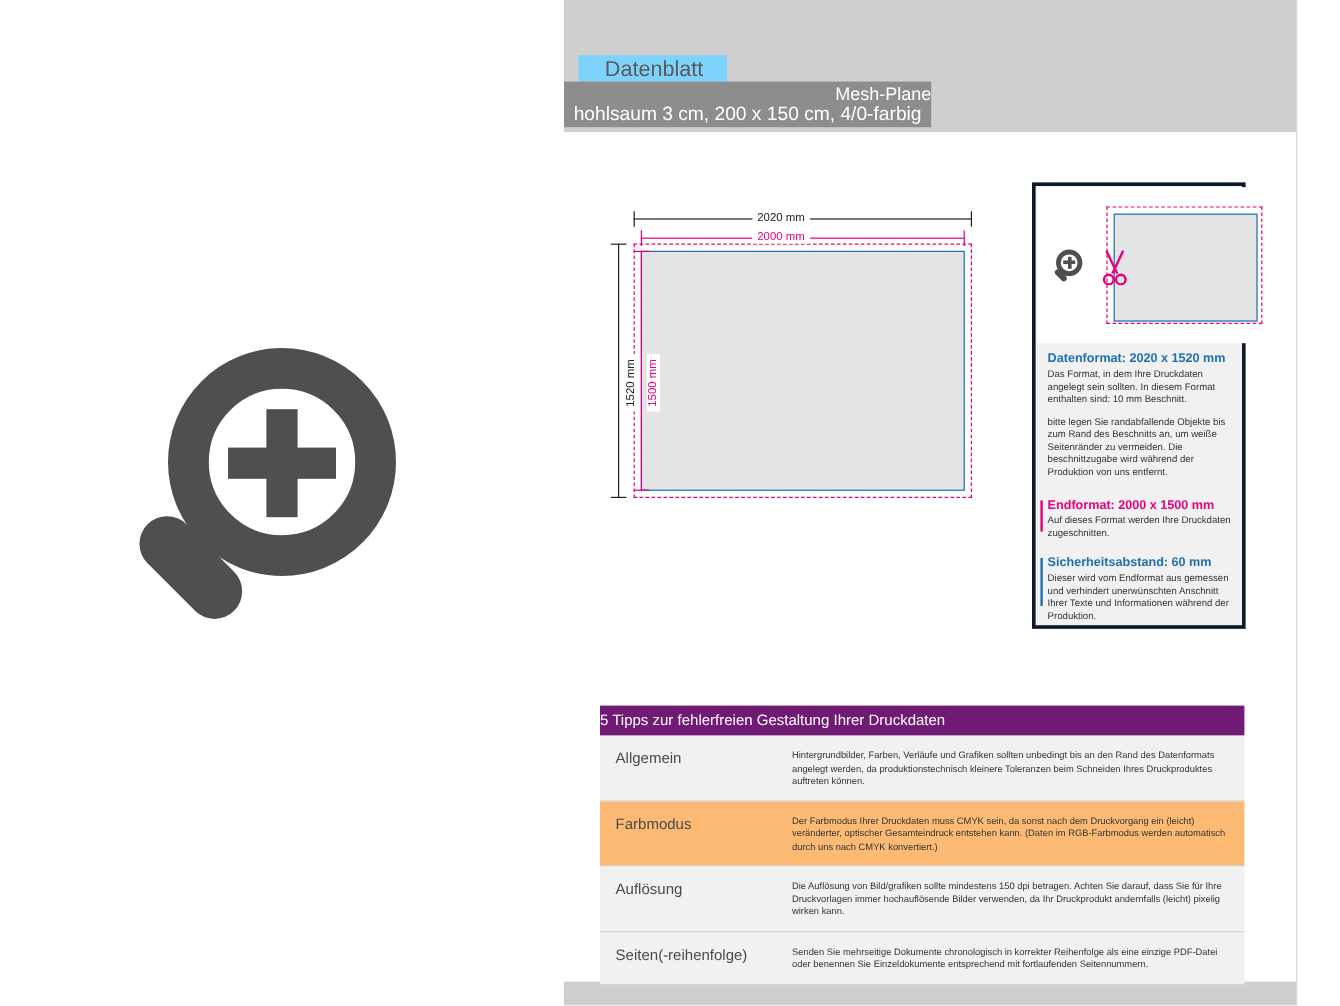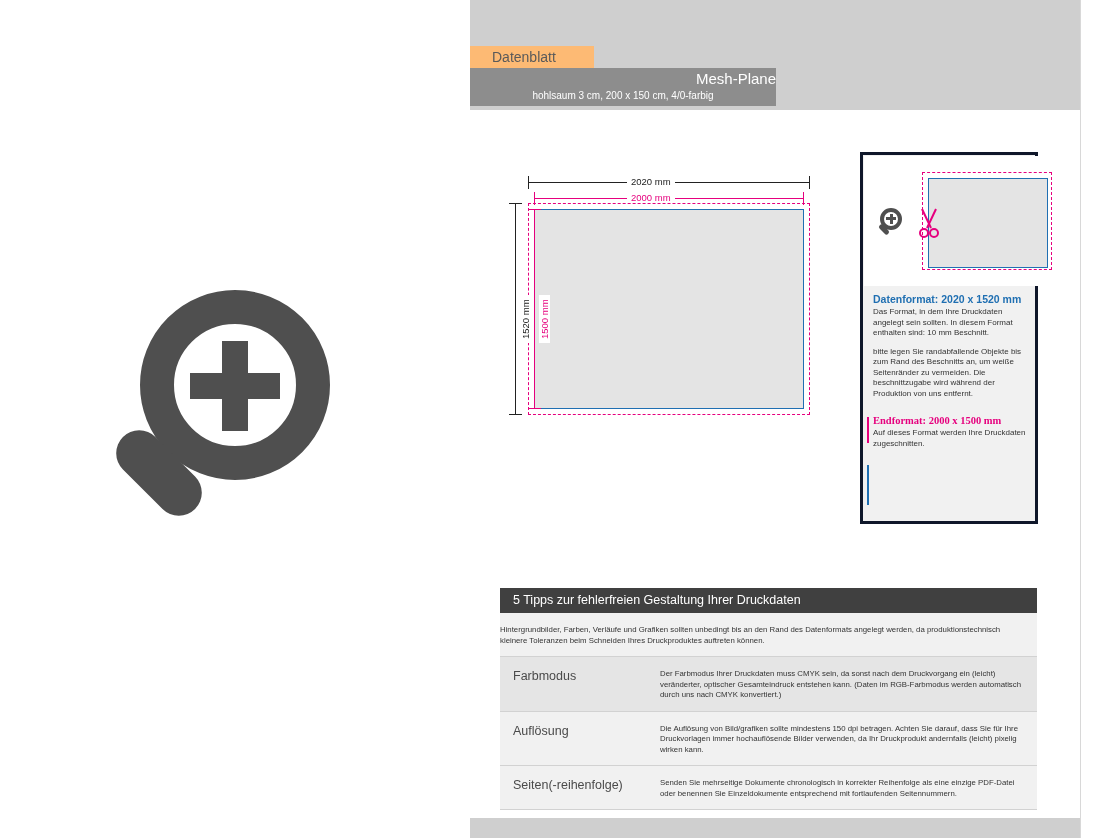--- a/index.html
+++ b/index.html
@@ -92,27 +92,27 @@
     left: 1080px;
     top: 0;
     width: 37px;
     height: 838px;
     background: #ffffff;
     border-left: 1px solid #d8d8d8;
   }
 
   .tab-datenblatt {
     position: absolute;
-    left: 0px;
+    left: 12px;
     top: 46px;
     width: 124px;
     height: 22px;
-    background: #fdba74;
+    background: #7dd3fc;
     color: #5a5a5a;
-    font-size: 14px;
+    font-size: 18px;
     line-height: 22px;
     padding-left: 22px;
     box-sizing: border-box;
   }
   .title-block {
     position: absolute;
     left: 0px;
     top: 68px;
     width: 306px;
     height: 38px;
@@ -120,21 +120,21 @@
     color: #ffffff;
     text-align: center;
   }
   .title-main {
     font-size: 15px;
     line-height: 19px;
     padding-top: 1px;
     text-align: right;
   }
   .title-sub {
-    font-size: 10px;
+    font-size: 16px;
     line-height: 15px;
   }
 
   
   .drawing {
     position: absolute;
     left: 40px;
     top: 168px;
     width: 380px;
     height: 270px;
@@ -268,21 +268,21 @@
     position: absolute;
     left: 10px;
     width: 156px;
   }
   .info-head {
     font-size: 10.5px;
     font-weight: bold;
     margin: 0 0 2px 0;
   }
   .info-head.blue { color: #1f6fb2; }
-  .info-head.magenta { color: #e6007e; font-family: Liberation Serif, serif; }
+  .info-head.magenta { color: #e6007e; }
   .info-body {
     font-size: 8px;
     line-height: 10.5px;
     color: #333;
     margin: 0;
   }
   .info-body + .info-body { margin-top: 8px; }
   .bar-magenta {
     position: absolute;
     left: 4px;
@@ -299,35 +299,34 @@
   }
 
   
   .tips {
     position: absolute;
     left: 30px;
     top: 588px;
     width: 537px;
   }
   .tips-header {
-    background: #404040;
+    background: #701a75;
     color: #ffffff;
     font-size: 12.5px;
     height: 25px;
     line-height: 25px;
-    padding-left: 13px;
     box-sizing: border-box;
   }
   .tips-row {
     display: flex;
     border-bottom: 1px solid #d2d2d2;
     background: #f1f1f1;
     min-height: 42px;
   }
-  .tips-row.alt { background: #e5e5e5; justify-content: center; }
+  .tips-row.alt { background: #fdba74; justify-content: center; }
   .tips-label {
     width: 160px;
     flex: 0 0 160px;
     font-size: 12.5px;
     color: #4a4a4a;
     padding: 12px 0 10px 13px;
     box-sizing: border-box;
   }
   .tips-desc {
     flex: 1 1 auto;
@@ -414,26 +413,31 @@
       <p class="info-body">bitte legen Sie randabfallende Objekte bis zum Rand des Beschnitts an, um weiße Seitenränder zu vermeiden. Die beschnittzugabe wird während der Produktion von uns entfernt.</p>
     </div>
 
     <div class="bar-magenta" style="top:262px;"></div>
     <div class="info-text" style="top:260px;">
       <p class="info-head magenta">Endformat: 2000 x 1500 mm</p>
       <p class="info-body">Auf dieses Format werden Ihre Druckdaten zugeschnitten.</p>
     </div>
 
     <div class="bar-blue" style="top:310px;"></div>
+    <div class="info-text" style="top:308px;">
+      <p class="info-head blue">Sicherheitsabstand: 60 mm</p>
+      <p class="info-body">Dieser wird vom Endformat aus gemessen und verhindert unerwünschten Anschnitt Ihrer Texte und Informationen während der Produktion.</p>
+    </div>
   </div>
 
   <div class="tips">
     <div class="tips-header">5 Tipps zur fehlerfreien Gestaltung Ihrer Druckdaten</div>
 
     <div class="tips-row">
+      <div class="tips-label">Allgemein</div>
       <div class="tips-desc">Hintergrundbilder, Farben, Verläufe und Grafiken sollten unbedingt bis an den Rand des Datenformats angelegt werden, da produktionstechnisch kleinere Toleranzen beim Schneiden Ihres Druckproduktes auftreten können.</div>
     </div>
     <div class="tips-row alt">
       <div class="tips-label">Farbmodus</div>
       <div class="tips-desc">Der Farbmodus Ihrer Druckdaten muss CMYK sein, da sonst nach dem Druckvorgang ein (leicht) veränderter, optischer Gesamteindruck entstehen kann. (Daten im RGB-Farbmodus werden automatisch durch uns nach CMYK konvertiert.)</div>
     </div>
     <div class="tips-row">
       <div class="tips-label">Auflösung</div>
       <div class="tips-desc">Die Auflösung von Bild/grafiken sollte mindestens 150 dpi betragen. Achten Sie darauf, dass Sie für Ihre Druckvorlagen immer hochauflösende Bilder verwenden, da Ihr Druckprodukt andernfalls (leicht) pixelig wirken kann.</div>
     </div>

